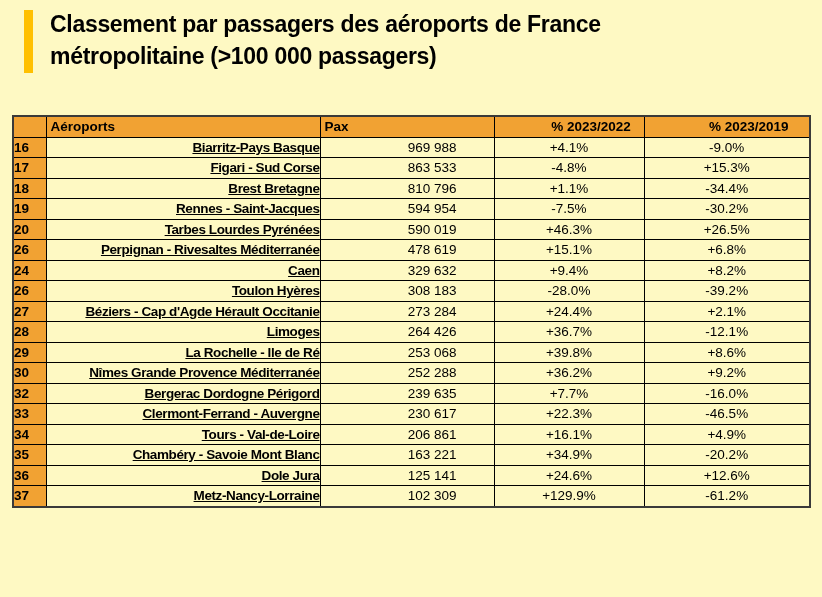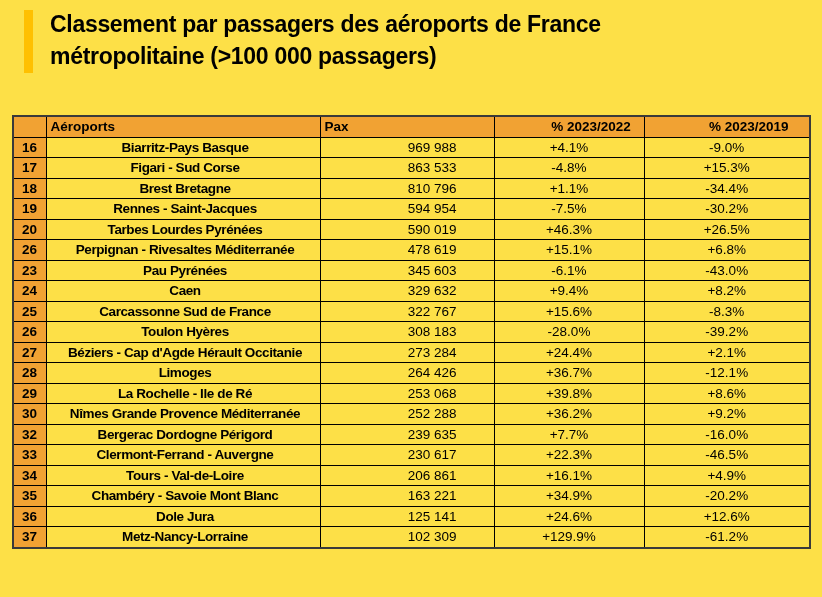--- a/index.html
+++ b/index.html
@@ -5,21 +5,21 @@
   html, body {
     margin: 0;
     padding: 0;
     background: #ffffff;
     font-family: "Liberation Sans", sans-serif;
   }
   .page {
     position: relative;
     width: 822px;
     height: 597px;
-    background: #fde047;
+    background: #fef9c3;
     overflow: hidden;
   }
   .accent-bar {
     position: absolute;
     left: 24px;
     top: 10px;
     width: 9px;
     height: 63px;
     background: var(--accent-bar, #FFC000);
   }
@@ -63,27 +63,28 @@
   }
   th.col-airport, th.col-pax {
     text-align: left;
     padding-left: 4px;
   }
   th.col-pct { text-align: center; }
   td.rank {
     background: var(--rank-bg, #F1A233);
     font-weight: bold;
     text-align: left;
-    padding-left: 8px;
+    padding-left: 0;
   }
   td.airport {
     font-weight: bold;
-    text-align: center;
+    text-align: right;
     padding-left: 4px;
     letter-spacing: -0.4px;
+    text-decoration: underline;
   }
   td.pax {
     text-align: right;
     padding-right: 37px;
     margin-left: 35px;
   }
   td.pct1, td.pct2 { text-align: center; }
 </style>
 </head>
 <body>
@@ -149,41 +150,27 @@
           <td class="pct2">+26.5%</td>
         </tr>
         <tr>
           <td class="rank">26</td>
           <td class="airport">Perpignan - Rivesaltes Méditerranée</td>
           <td class="pax">478 619</td>
           <td class="pct1">+15.1%</td>
           <td class="pct2">+6.8%</td>
         </tr>
         <tr>
-          <td class="rank">23</td>
-          <td class="airport">Pau Pyrénées</td>
-          <td class="pax">345 603</td>
-          <td class="pct1">-6.1%</td>
-          <td class="pct2">-43.0%</td>
-        </tr>
-        <tr>
           <td class="rank">24</td>
           <td class="airport">Caen</td>
           <td class="pax">329 632</td>
           <td class="pct1">+9.4%</td>
           <td class="pct2">+8.2%</td>
         </tr>
         <tr>
-          <td class="rank">25</td>
-          <td class="airport">Carcassonne Sud de France</td>
-          <td class="pax">322 767</td>
-          <td class="pct1">+15.6%</td>
-          <td class="pct2">-8.3%</td>
-        </tr>
-        <tr>
           <td class="rank">26</td>
           <td class="airport">Toulon Hyères</td>
           <td class="pax">308 183</td>
           <td class="pct1">-28.0%</td>
           <td class="pct2">-39.2%</td>
         </tr>
         <tr>
           <td class="rank">27</td>
           <td class="airport">Béziers - Cap d'Agde Hérault Occitanie</td>
           <td class="pax">273 284</td>

